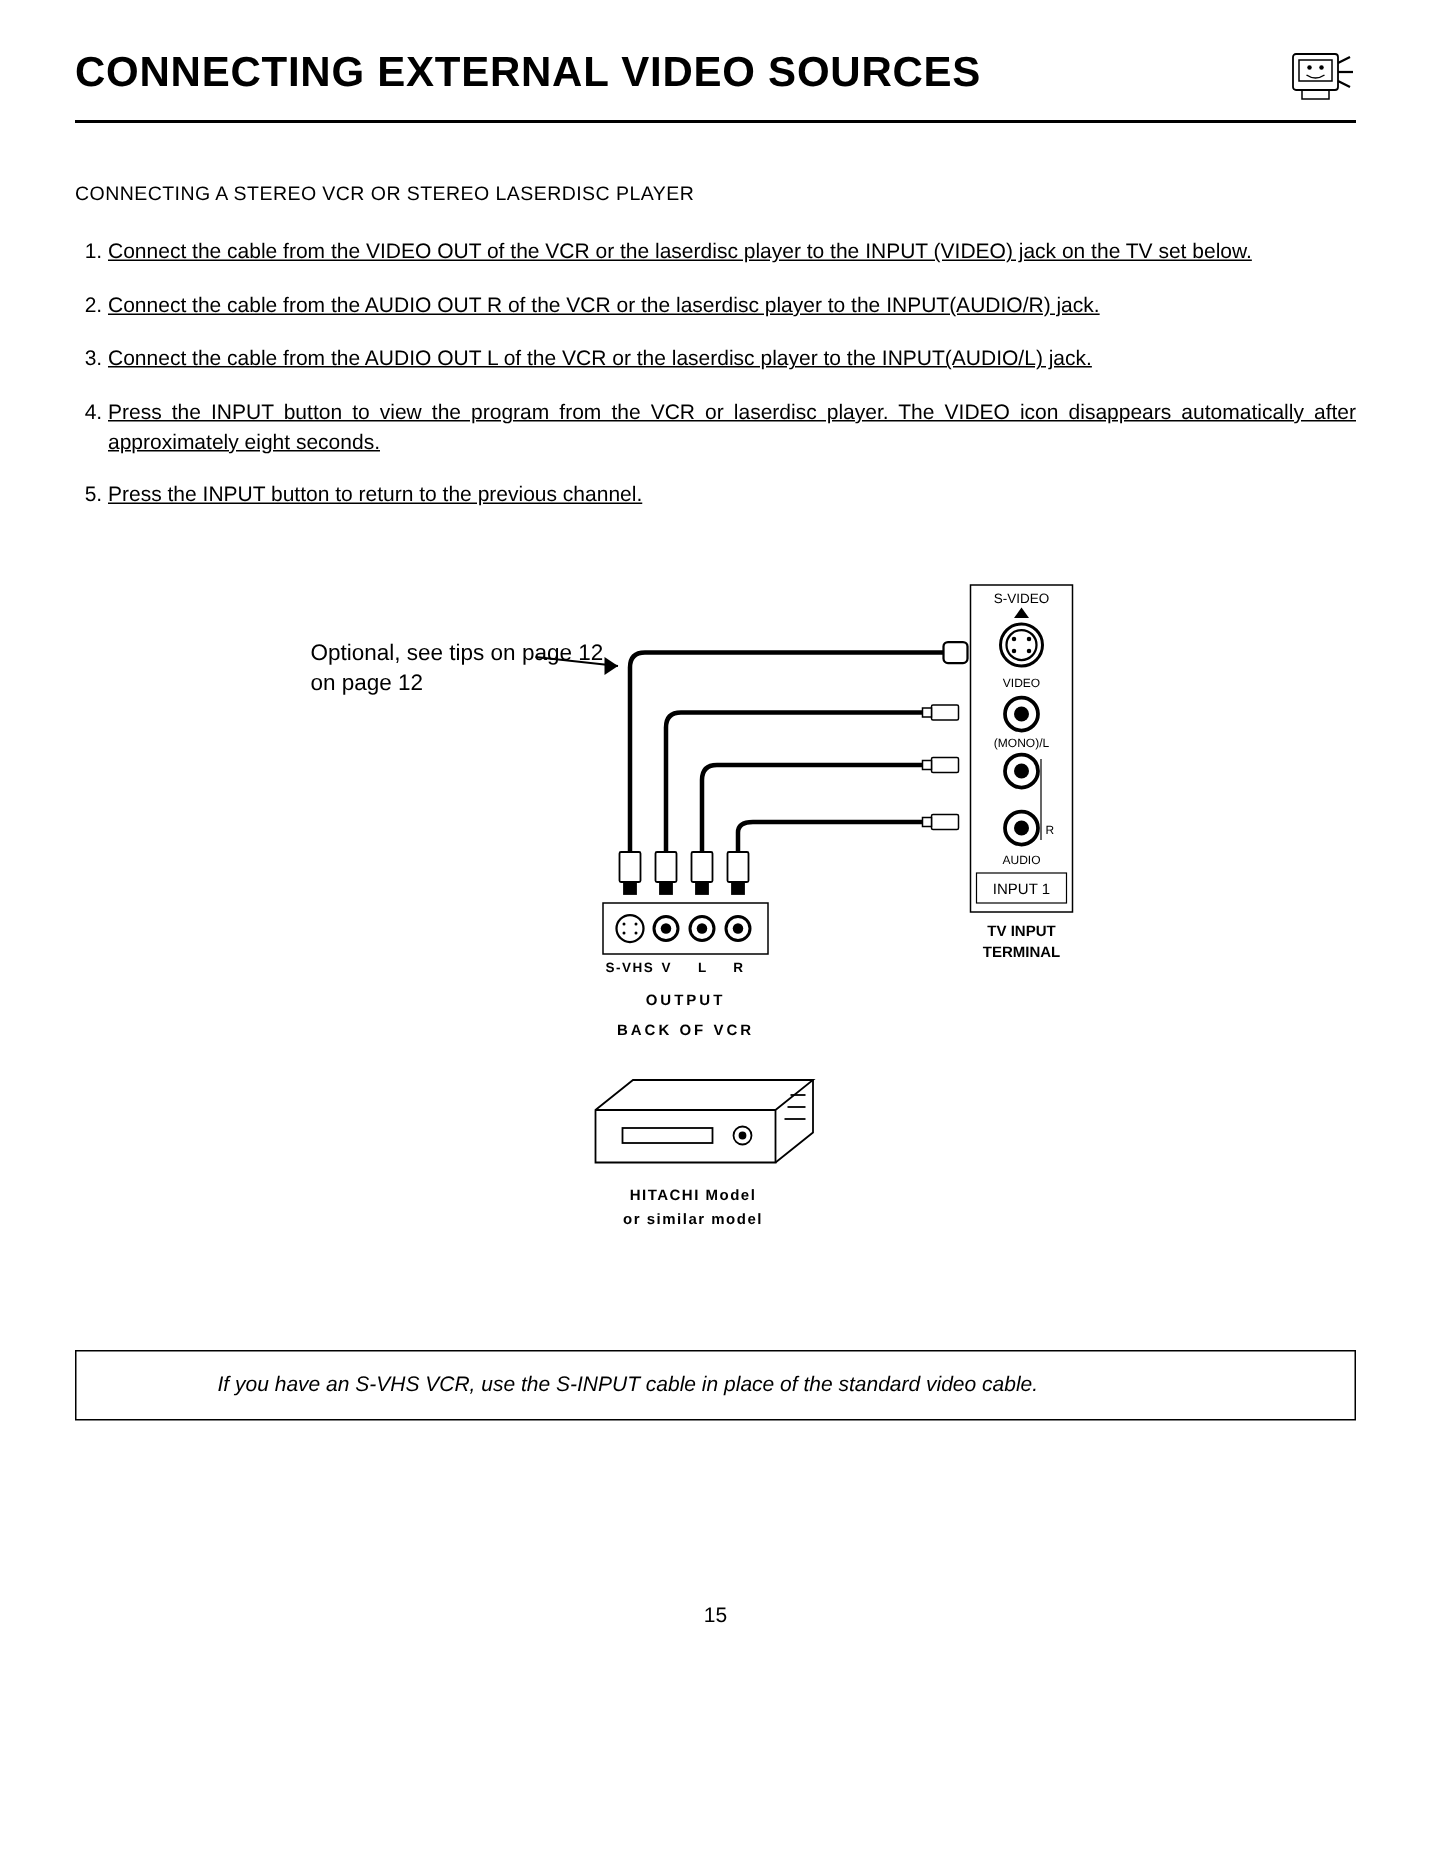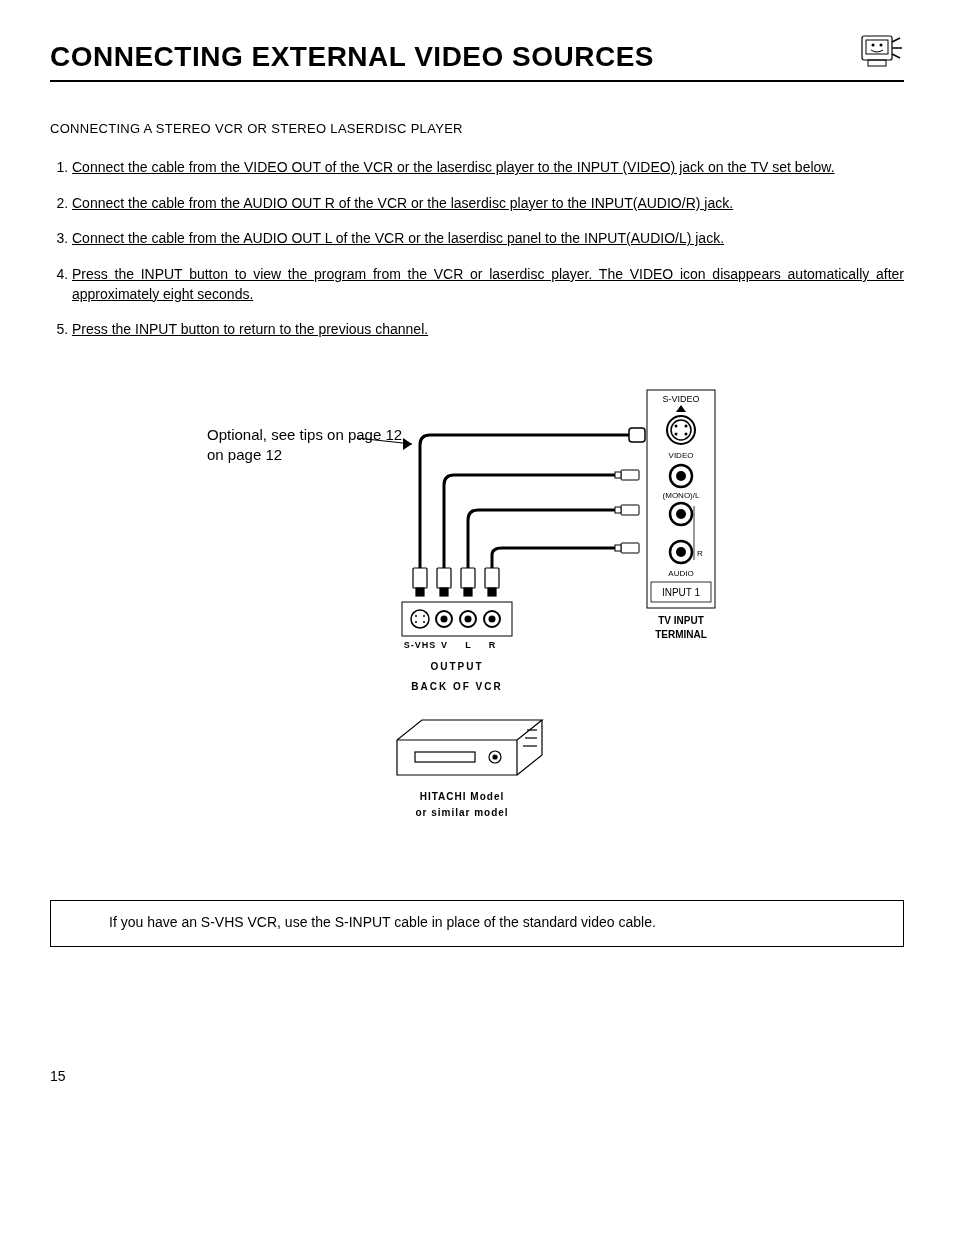--- a/index.html
+++ b/index.html
@@ -8,21 +8,21 @@
     margin: 0;
     padding: 28px 50px 40px 50px;
     color: #000;
     font-size: 14px;
     line-height: 1.4;
     width: 954px;
   }
   .page-header {
     display: flex;
     justify-content: space-between;
-    align-items: flex-end;
+    align-items: flex-start;
     border-bottom: 2px solid #000;
     padding-bottom: 4px;
     margin-bottom: 38px;
   }
   .page-title {
     font-size: 28px;
     font-weight: bold;
     letter-spacing: 0.5px;
   }
   .mascot { width: 48px; height: 48px; }
@@ -59,23 +59,24 @@
   .note-row:last-child { margin-bottom: 0; }
   .note-label {
     font-weight: bold;
     width: 80px;
     flex-shrink: 0;
   }
   .note-text {
     flex: 1;
     text-align: justify;
   }
-  .note-indent { margin-left: 44px; text-align: justify; margin-bottom: 14px; }
+  .note-indent { margin-left: 80px; text-align: justify; margin-bottom: 14px; font-style: italic; }
   .note-indent:last-child { margin-bottom: 0; }
   .page-num {
+    text-align: center;
     margin-top: 120px;
     font-size: 14px;
   }
 </style>
 </head>
 <body>
 
 <div class="page-header">
   <div class="page-title">CONNECTING EXTERNAL VIDEO SOURCES</div>
   <div class="mascot">
@@ -91,21 +92,21 @@
       <line x1="36" y1="26" x2="44" y2="30" stroke="#000" stroke-width="1.5"></line>
     </svg>
   </div>
 </div>
 
 <div class="section-subtitle">CONNECTING A STEREO VCR OR STEREO LASERDISC PLAYER</div>
 
 <ol class="steps">
   <li>Connect the cable from the VIDEO OUT of the VCR or the laserdisc player to the INPUT (VIDEO) jack on the TV set below.</li>
   <li>Connect the cable from the AUDIO OUT R of the VCR or the laserdisc player to the INPUT(AUDIO/R) jack.</li>
-  <li>Connect the cable from the AUDIO OUT L of the VCR or the laserdisc panel to the INPUT(AUDIO/L) jack.</li>
+  <li>Connect the cable from the AUDIO OUT L of the VCR or the laserdisc player to the INPUT(AUDIO/L) jack.</li>
   <li>Press the INPUT button to view the program from the VCR or laserdisc player.  The VIDEO icon disappears automatically after approximately eight seconds.</li>
   <li>Press the INPUT button to return to the previous channel.</li>
 </ol>
 
 <div class="diagram-wrap">
   <svg width="560" height="470" viewBox="0 0 560 470">
 
     <text x="10" y="60" font-family="Arial" font-size="15"><tspan>Optional, see tips on page 12</tspan></text>
     <text x="10" y="80" font-family="Arial" font-size="15">on page 12</text>
     <line x1="160" y1="58" x2="215" y2="64" stroke="#000" stroke-width="1.2"></line>

